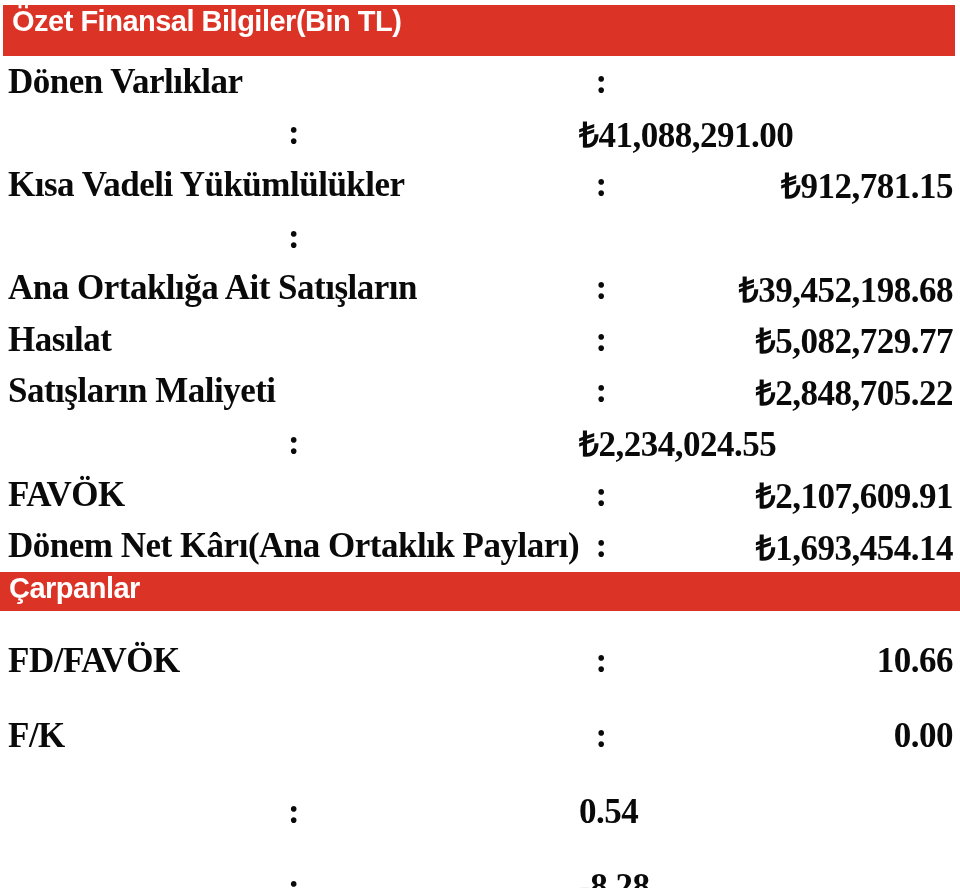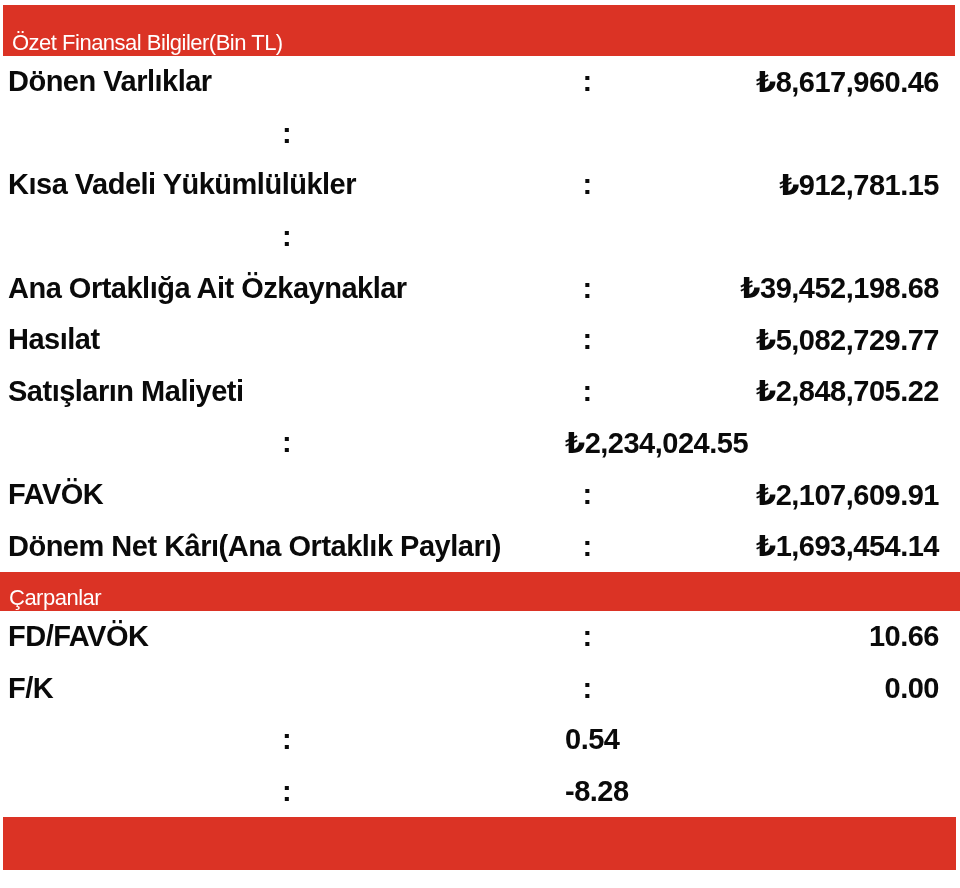--- a/index.html
+++ b/index.html
@@ -8,72 +8,73 @@
   body {
     font-family:"Liberation Sans","DejaVu Sans",sans-serif;
     font-weight:700;
     color:var(--text);
   }
   .sheet { width:960px; height:888px; padding-top:5px; }
   .bar {
     background:var(--accent);
     color:var(--bar-text);
     display:flex;
-    align-items:flex-end;
-    font-size:22px;
-    font-weight:400;
+    align-items:flex-start;
+    font-size:29px;
+    font-weight:700;
     padding-left:9px;
     letter-spacing:-0.5px;
   }
   .bar-top    { height:51px; margin:0 5px 0 3px; }
   .bar-mid    { height:39px; }
   .bar-footer { height:53px; margin:0 4px 0 3px; }
   .rows { width:100%; }
   .row {
     display:grid;
     grid-template-columns:1fr 44px 330px;
     align-items:center;
     height:51.6px;
-    padding:0 21px 0 8px;
-    font-size:29px;
+    padding:0 7px 0 8px;
+    font-size:35px;
     letter-spacing:-0.5px;
+    font-family:Liberation Serif, serif;
   }
-  .rows-mult .row { height:51.5px; }
+  .rows-mult .row { height:51.5px;margin-top:24px; }
   .row .label { text-align:left; white-space:nowrap; }
   .row .colon { text-align:center; }
   .row .value { text-align:right; white-space:nowrap; font-variant-numeric:tabular-nums; }
 </style>
 </head>
 <body>
 
 <div class="sheet">
 
   <div class="bar bar-top">
     <span>Özet Finansal Bilgiler(Bin TL)</span>
   </div>
 
   <div class="rows rows-fin">
     <div class="row">
       <span class="label">Dönen Varlıklar</span>
       <span class="colon">:</span>
-      <span class="value">₺8,617,960.46</span>
     </div>
     <div class="row">
       <span class="colon">:</span>
+      <span class="value">₺41,088,291.00</span>
     </div>
     <div class="row">
       <span class="label">Kısa Vadeli Yükümlülükler</span>
       <span class="colon">:</span>
       <span class="value">₺912,781.15</span>
     </div>
     <div class="row">
       <span class="colon">:</span>
     </div>
     <div class="row">
-      <span class="label">Ana Ortaklığa Ait Özkaynaklar</span>
+      <span class="label">Ana Ortaklığa Ait Satışların</span>
       <span class="colon">:</span>
       <span class="value">₺39,452,198.68</span>
     </div>
     <div class="row">
       <span class="label">Hasılat</span>
       <span class="colon">:</span>
       <span class="value">₺5,082,729.77</span>
     </div>
     <div class="row">
       <span class="label">Satışların Maliyeti</span>

